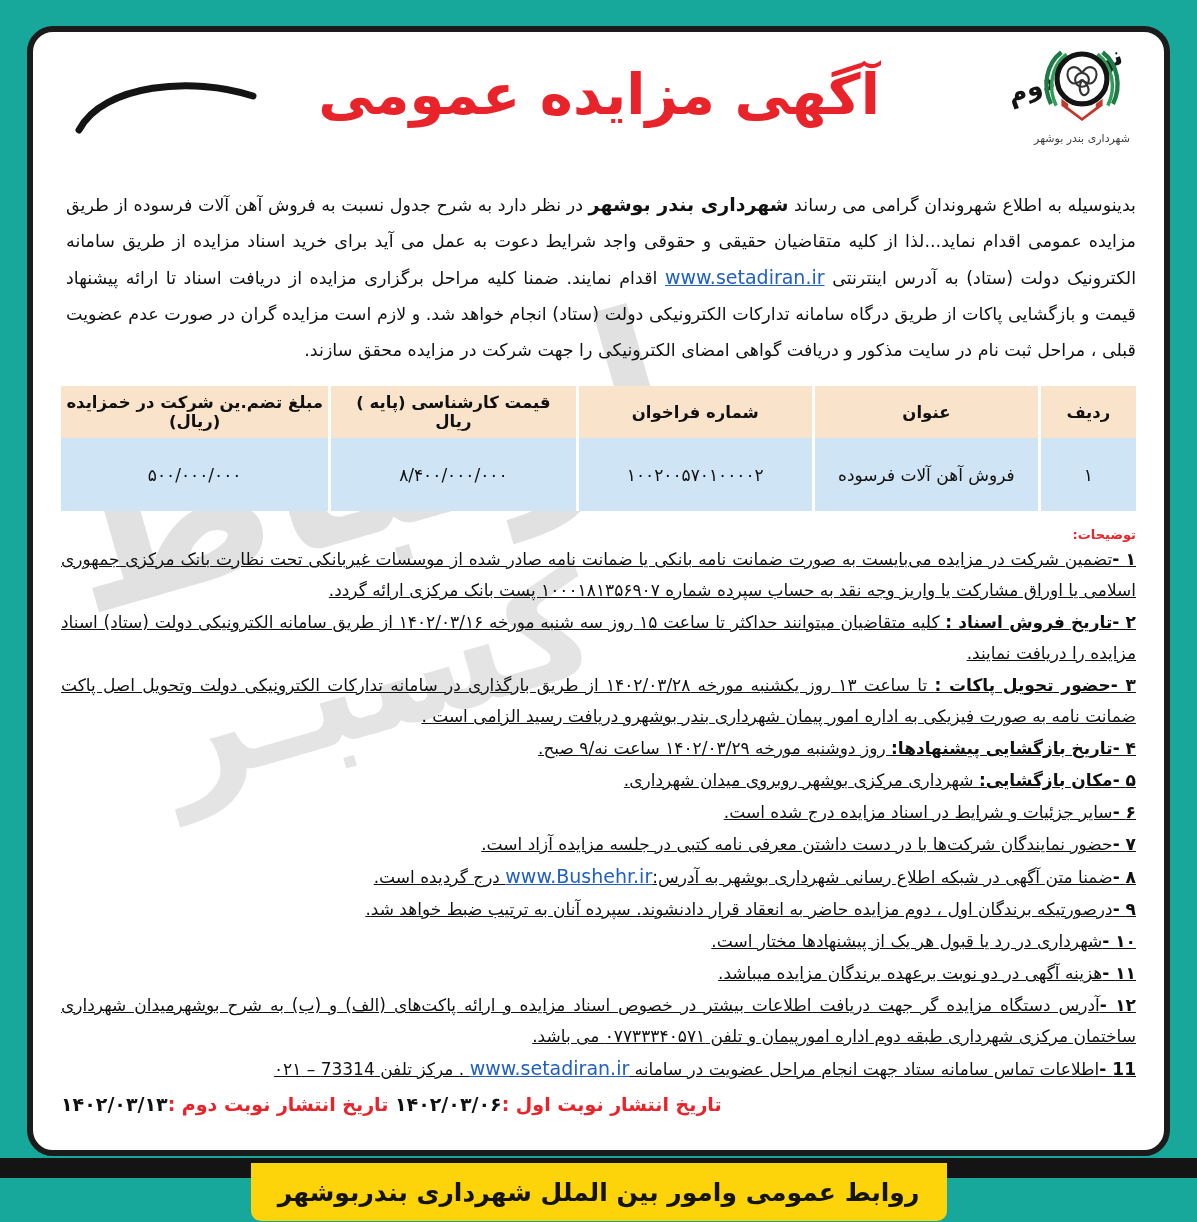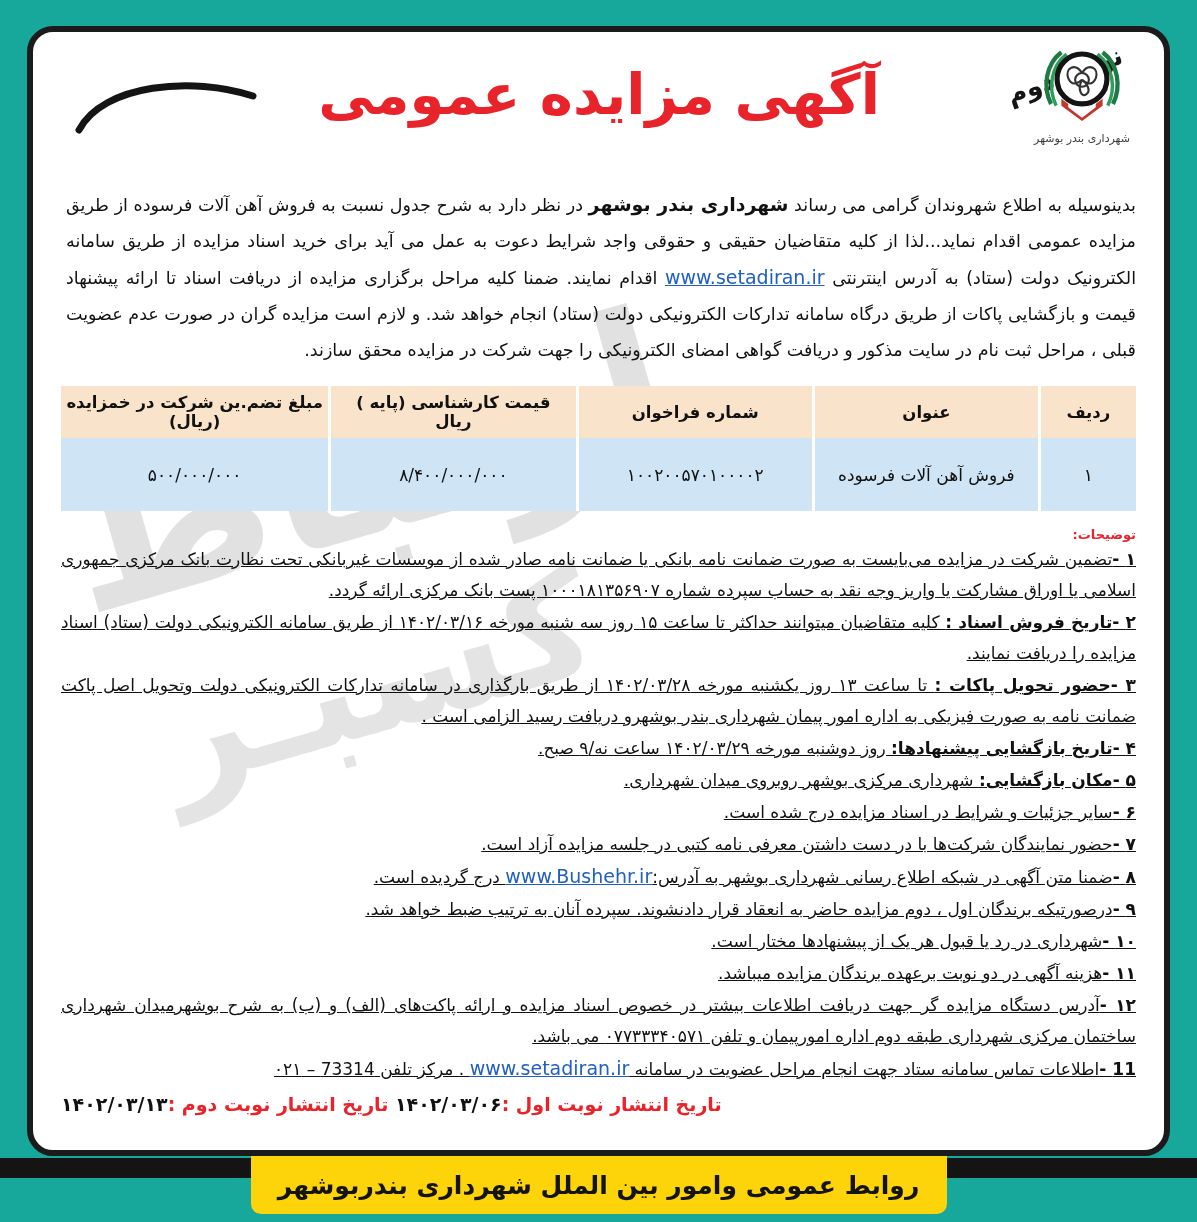--- a/index.html
+++ b/index.html
@@ -178,21 +178,21 @@
   .footer-wrap{
     position:absolute;
     left:0;bottom:0;width:1197px;height:70px;
   }
   .footer-black{
     position:absolute;left:0;top:6px;width:1197px;height:20px;background:#141414;
   }
   .footer-yellow{
     position:absolute;
     left:50%;transform:translateX(-50%);
-    top:4px;
+    top:11px;
     width:696px;height:58px;
     background:#fdd40a;
     border-bottom-left-radius:10px;
     border-bottom-right-radius:10px;
     display:flex;align-items:center;justify-content:center;
     font-size:25px;font-weight:bold;color:#141414;
     white-space:nowrap;
   }
 </style>
 </head>

